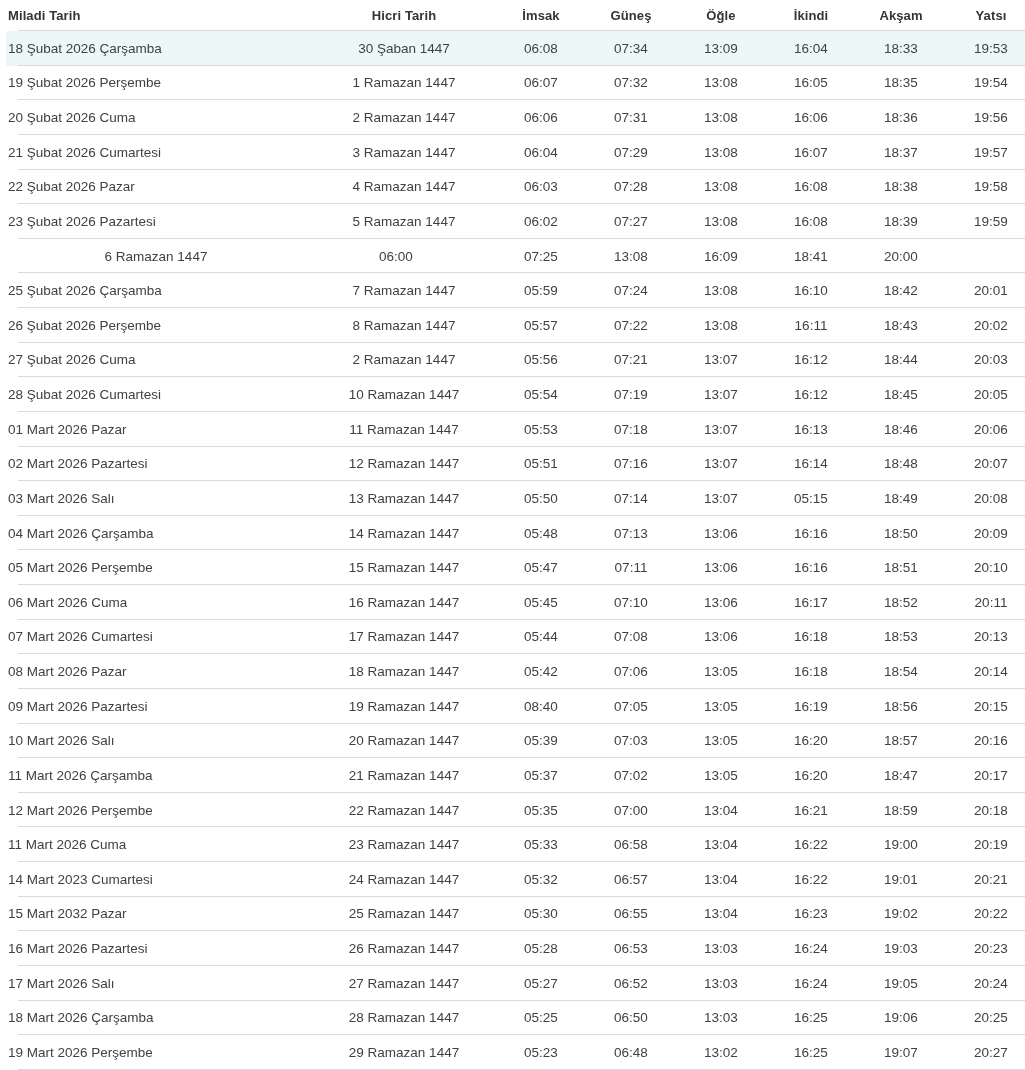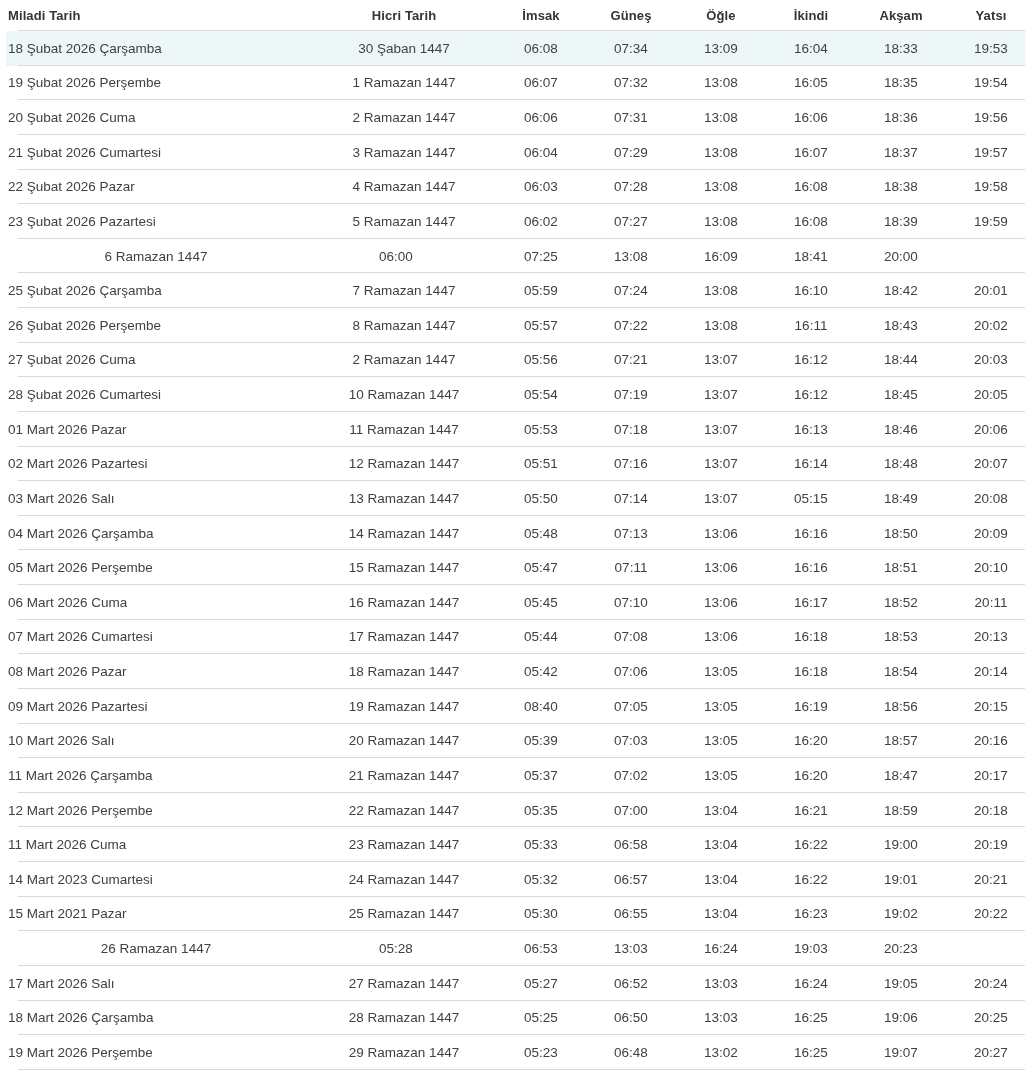--- a/index.html
+++ b/index.html
@@ -309,30 +309,31 @@
         <div class="td col-a">14 Mart 2023 Cumartesi</div>
         <div class="td col-b">24 Ramazan 1447</div>
         <div class="td col-t">05:32</div>
         <div class="td col-t">06:57</div>
         <div class="td col-t">13:04</div>
         <div class="td col-t">16:22</div>
         <div class="td col-t">19:01</div>
         <div class="td col-t">20:21</div>
       </div>
       <div class="row">
-        <div class="td col-a">15 Mart 2021 Pazar</div>
+        <div class="td col-a">15 Mart 2032 Pazar</div>
         <div class="td col-b">25 Ramazan 1447</div>
         <div class="td col-t">05:30</div>
         <div class="td col-t">06:55</div>
         <div class="td col-t">13:04</div>
         <div class="td col-t">16:23</div>
         <div class="td col-t">19:02</div>
         <div class="td col-t">20:22</div>
       </div>
       <div class="row">
+        <div class="td col-a">16 Mart 2026 Pazartesi</div>
         <div class="td col-b">26 Ramazan 1447</div>
         <div class="td col-t">05:28</div>
         <div class="td col-t">06:53</div>
         <div class="td col-t">13:03</div>
         <div class="td col-t">16:24</div>
         <div class="td col-t">19:03</div>
         <div class="td col-t">20:23</div>
       </div>
       <div class="row">
         <div class="td col-a">17 Mart 2026 Salı</div>

